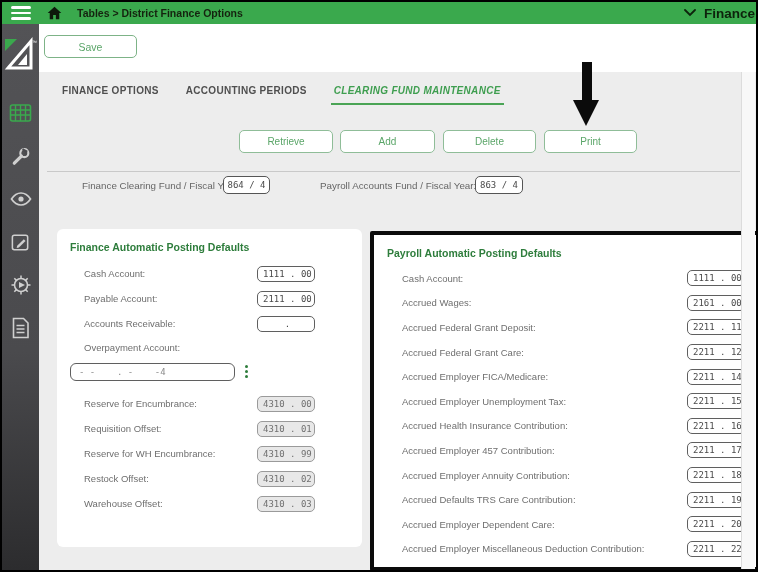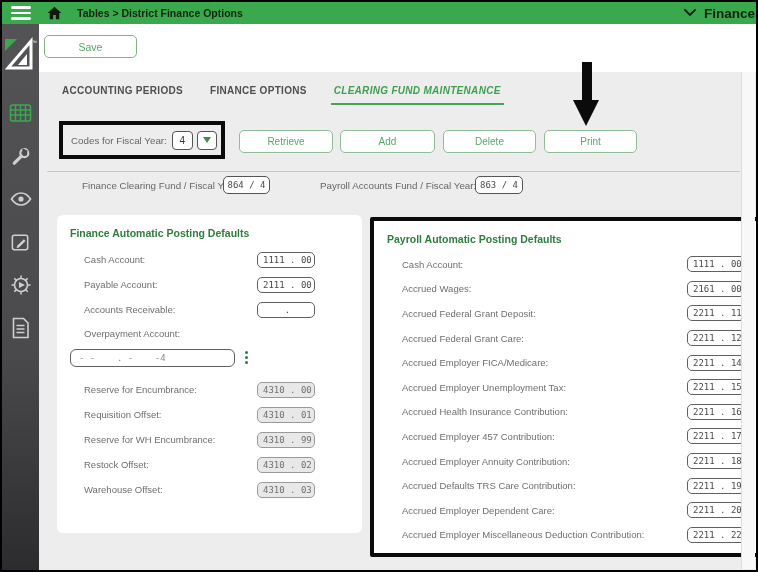--- a/index.html
+++ b/index.html
@@ -61,21 +61,21 @@
   .divider{position:absolute;left:8px;right:16px;top:99px;height:1px;background:#c9c9c9;}
 
   
   .clr-label{position:absolute;top:108px;font-size:9.8px;color:#666;}
   .clr-fin-label{left:43px;} .clr-pay-label{left:281px;}
   .clr-input{position:absolute;top:104px;height:18px;border:1.3px solid #555;border-radius:5px;background:#fff;
              font-family:"DejaVu Sans Mono",monospace;font-size:9px;color:#4a4a4a;text-align:center;padding:0;}
   .clr-fin-input{left:184px;width:47px;} .clr-pay-input{left:436px;width:48px;}
 
   
-  .panel{position:absolute;background:#fff;border-radius:6px;}
+  .panel{position:absolute;background:#fff;border-radius:6px;margin-top:14px;}
   .panel-fin{left:18px;top:143px;width:305px;height:318px;}
   .panel-pay{left:331px;top:145px;width:409px;height:340px;border:4px solid #0b0b0b;border-radius:2px;}
   .panel-title{font-size:10.5px;font-weight:bold;color:#2e7d3c;margin:12px 0 0 13px;}
   .rows{margin-top:8px;}
   .rows-fin{padding:0 47px 0 27px;}
   .rows-pay{padding:0 30px 0 28px;margin-top:7px;}
   .frow{display:flex;align-items:center;height:25px;}
   .prow{display:flex;align-items:center;height:24.6px;}
   .flabel{font-size:9.5px;color:#6e6e6e;white-space:nowrap;flex:1;}
   .fin{width:58px;height:16px;flex-shrink:0;margin-left:auto;border:1.2px solid #5f5f5f;border-radius:5px;
@@ -181,32 +181,25 @@
   </div>
 
   <div class="arrow-anno">
     <div class="stem"></div>
       <div class="head"></div>
   </div>
 
   <div class="content">
 
     <div class="tabs">
+      <div class="tab">FINANCE OPTIONS</div>
       <div class="tab">ACCOUNTING PERIODS</div>
-      <div class="tab">FINANCE OPTIONS</div>
       <div class="tab active">CLEARING FUND MAINTENANCE</div>
     </div>
 
-    <div class="fy-box">
-      <span class="fy-label">Codes for Fiscal Year:</span>
-      <span class="fy-value">4</span>
-      <button class="fy-drop">
-        <span class="tri"></span>
-      </button>
-    </div>
 
     <button class="btn-action btn-retrieve">Retrieve</button>
     <button class="btn-action btn-add">Add</button>
     <button class="btn-action btn-delete">Delete</button>
     <button class="btn-action btn-print">Print</button>
 
     <div class="divider"></div>
 
     <span class="clr-label clr-fin-label">Finance Clearing Fund / Fiscal Year:</span>
     <input class="clr-input clr-fin-input" value="864 / 4" style="">

